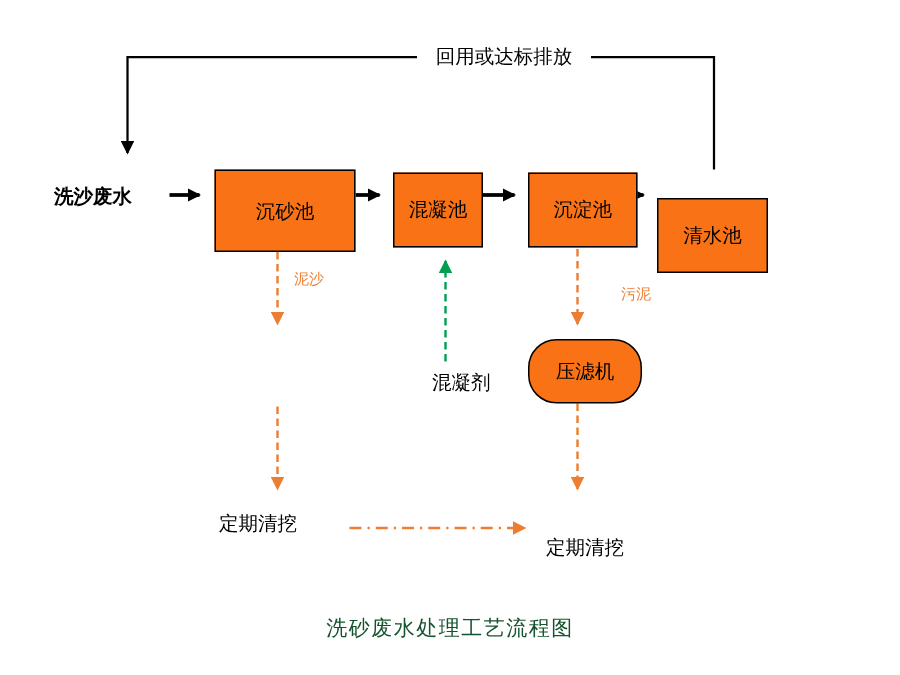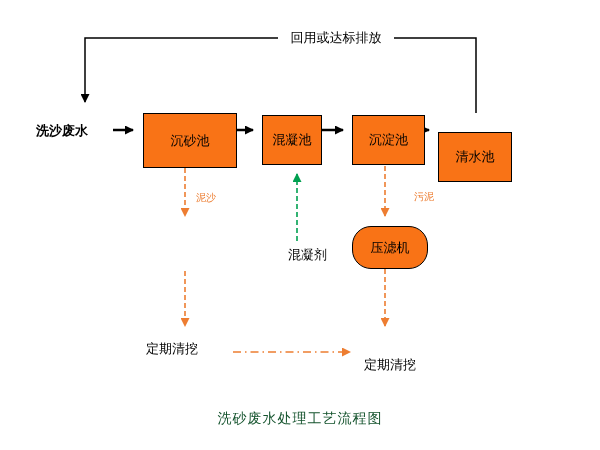--- a/index.html
+++ b/index.html
@@ -97,21 +97,21 @@
 
 
   <div class="box" style="left:352px;top:226px;width:76px;height:43px;border-radius:19px;">
     <span>压滤机</span>
   </div>
 
   <div class="lbl" style="left:36px;top:124px;font-weight:bold;">洗沙废水</div>
 
   <div class="lbl lbl-center" style="left:278px;top:31px;width:116px;">回用或达标排放</div>
 
-  <div class="lbl lbl-small" style="left:196px;top:193px;">泥沙</div>
+  <div class="lbl lbl-small" style="left:196px;top:182px;">泥沙</div>
 
   <div class="lbl lbl-small" style="left:414px;top:192px;">污泥</div>
 
   <div class="lbl" style="left:288px;top:248px;">混凝剂</div>
 
   <div class="lbl" style="left:146px;top:342px;">定期清挖</div>
 
   <div class="lbl" style="left:364px;top:358px;">定期清挖</div>
 
   <div class="title">洗砂废水处理工艺流程图</div>

